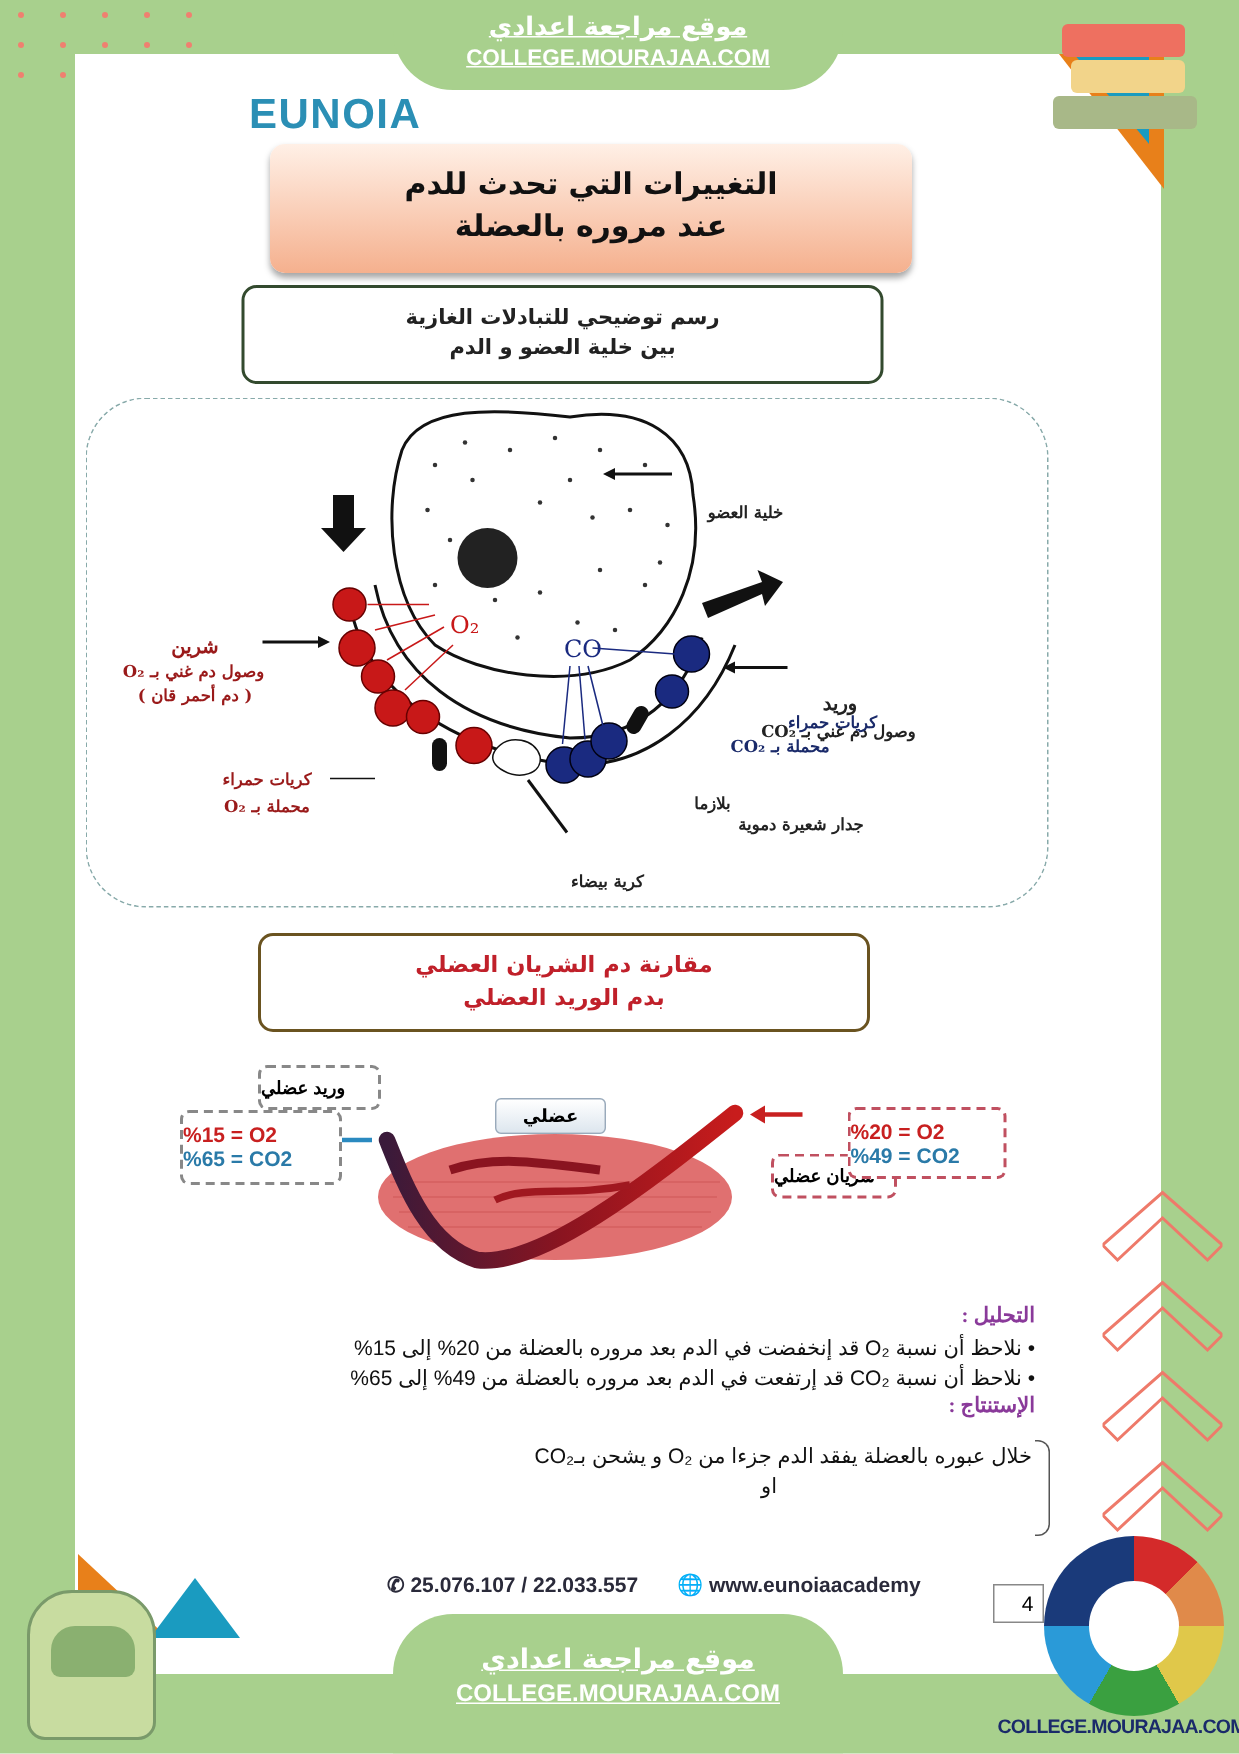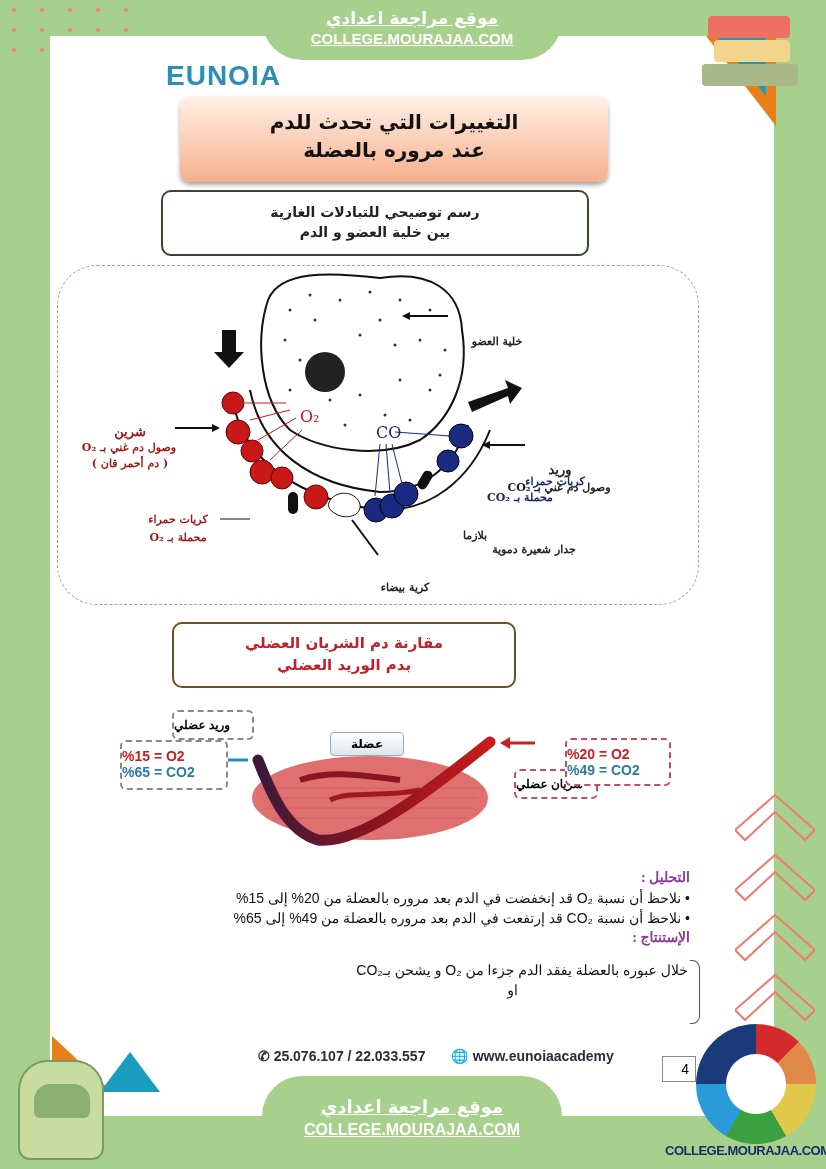--- a/index.html
+++ b/index.html
@@ -19,21 +19,21 @@
   .books { position: absolute; left: 700px; top: 12px; width: 105px; height: 78px; }
   .book { position: absolute; height: 22px; border-radius: 4px; }
   .logo { position: absolute; left: 166px; top: 60px; font-family: "Liberation Sans", sans-serif; font-weight: bold; font-size: 28px; color: #2b8fb5; letter-spacing: 1px; }
   .title-box { position: absolute; left: 180px; top: 96px; width: 428px; height: 86px; border-radius: 10px; background: linear-gradient(#fff0e6, #f5b08e); box-shadow: 0 3px 4px rgba(0,0,0,.35); text-align: center; direction: rtl; font-weight: bold; font-size: 20px; line-height: 28px; padding-top: 12px; color: #111; }
   .sub-box { position: absolute; left: 161px; top: 190px; width: 428px; height: 66px; border: 2px solid #334a2e; border-radius: 10px; background: #fff; text-align: center; direction: rtl; font-size: 14px; font-weight: bold; line-height: 20px; padding-top: 10px; color: #222; }
   .diagram-frame { position: absolute; left: 57px; top: 265px; width: 642px; height: 340px; border: 1.5px dashed #8aa; border-radius: 40px; }
   .lbl { position: absolute; direction: rtl; font-weight: bold; font-size: 11px; line-height: 15px; text-align: center; font-family: "DejaVu Serif", serif; }
   .red { color: #9a1a1a; }
   .dark { color: #222; margin-top: 28px; }
   .navy { color: #1a2a6a; }
-  .cmp-box { position: absolute; left: 172px; top: 622px; width: 344px; height: 66px; border: 2px solid #6a5320; border-radius: 10px; text-align: center; direction: rtl; font-weight: bold; font-size: 15px; line-height: 22px; padding-top: 8px; color: #c0202a; background: #fff; }
+  .cmp-box { position: absolute; left: 172px; top: 622px; width: 408px; height: 66px; border: 2px solid #6a5320; border-radius: 10px; text-align: center; direction: rtl; font-weight: bold; font-size: 15px; line-height: 22px; padding-top: 8px; color: #c0202a; background: #fff; }
   .dbox { position: absolute; border: 2px dashed; border-radius: 6px; background: #fff; text-align: left; font-family: "Liberation Sans", sans-serif; font-weight: bold; }
   .analysis { position: absolute; left: 230px; top: 868px; width: 460px; direction: rtl; font-family: "Liberation Sans", sans-serif; font-size: 14px; line-height: 20px; color: #111; }
   .analysis h4 { color: #8a3a9a; font-size: 14px; font-weight: bold; font-family: Liberation Serif, serif; }
   .concl { position: absolute; left: 248px; top: 960px; width: 440px; direction: rtl; font-family: "Liberation Sans", sans-serif; font-size: 14px; line-height: 20px; color: #111; }
   .brace { position: absolute; left: 690px; top: 960px; width: 10px; height: 64px; border: 1.5px solid #555; border-left: none; border-radius: 0 8px 8px 0; }
   .footer-contact { position: absolute; left: 258px; top: 1048px; font-family: "Liberation Sans", sans-serif; font-size: 14px; font-weight: bold; color: #2a2a3a; }
   .page-num { position: absolute; left: 662px; top: 1056px; width: 34px; height: 26px; border: 1.5px solid #888; background: #fff; font-family: "Liberation Sans", sans-serif; font-size: 14px; text-align: right; padding-right: 6px; line-height: 24px; }
   .chevrons { position: absolute; left: 735px; top: 790px; width: 80px; height: 240px; }
   .wheel { position: absolute; left: 696px; top: 1024px; width: 120px; height: 120px; border-radius: 50%; background: conic-gradient(#d42a2a 0 45deg, #e08a4a 45deg 90deg, #e0c84a 90deg 150deg, #3aa040 150deg 210deg, #2a9ad8 210deg 270deg, #1a3a7a 270deg 360deg); }
   .wheel::after { content: ""; position: absolute; left: 30px; top: 30px; width: 60px; height: 60px; border-radius: 50%; background: #fff; }
@@ -204,21 +204,21 @@
     </linearGradient>
   </defs>
   <path d="M300,780 C330,770 360,775 400,780" fill="none" stroke="#8a1420" stroke-width="6"></path>
   <path d="M330,800 C350,790 380,798 420,790" fill="none" stroke="#a01820" stroke-width="5"></path>
   <line x1="248" y1="760" x2="228" y2="760" stroke="#2a8ac0" stroke-width="3"></line>
   <polygon points="228,754 218,760 228,766" fill="#2a8ac0"></polygon>
   <line x1="535" y1="743" x2="510" y2="743" stroke="#c82020" stroke-width="3"></line>
   <polygon points="510,737 500,743 510,749" fill="#c82020"></polygon>
 </svg>
 
-<div style="position:absolute;left:330px;top:732px;width:74px;height:24px;border:1px solid #9ab;border-radius:4px;background:linear-gradient(#fff,#dde6ee);text-align:center;font-weight:bold;font-size:12px;line-height:22px;direction:rtl;">عضلة</div>
+<div style="position:absolute;left:330px;top:732px;width:74px;height:24px;border:1px solid #9ab;border-radius:4px;background:linear-gradient(#fff,#dde6ee);text-align:center;font-weight:bold;font-size:12px;line-height:22px;direction:rtl;">عضلي</div>
 
 <div class="dbox" style="left:172px;top:710px;width:82px;height:30px;border-color:#888;font-size:12px;line-height:26px;direction:rtl;">وريد عضلي</div>
 <div class="dbox" style="left:120px;top:740px;width:108px;height:50px;border-color:#888;padding-top:6px;">
   <div style="color:#c82020;font-size:14px;">%15 = O2</div>
   <div style="color:#2a7aa8;font-size:14px;">%65 = CO2</div>
 </div>
 <div class="dbox" style="left:514px;top:740px;width:84px;height:30px;border-color:#c05060;font-size:12px;line-height:26px;direction:rtl;margin-top:29px;">شريان عضلي</div>
 <div class="dbox" style="left:565px;top:738px;width:106px;height:48px;border-color:#c05060;padding-top:6px;">
   <div style="color:#c82020;font-size:14px;">%20 = O2</div>
   <div style="color:#2a7aa8;font-size:14px;">%49 = CO2</div>

